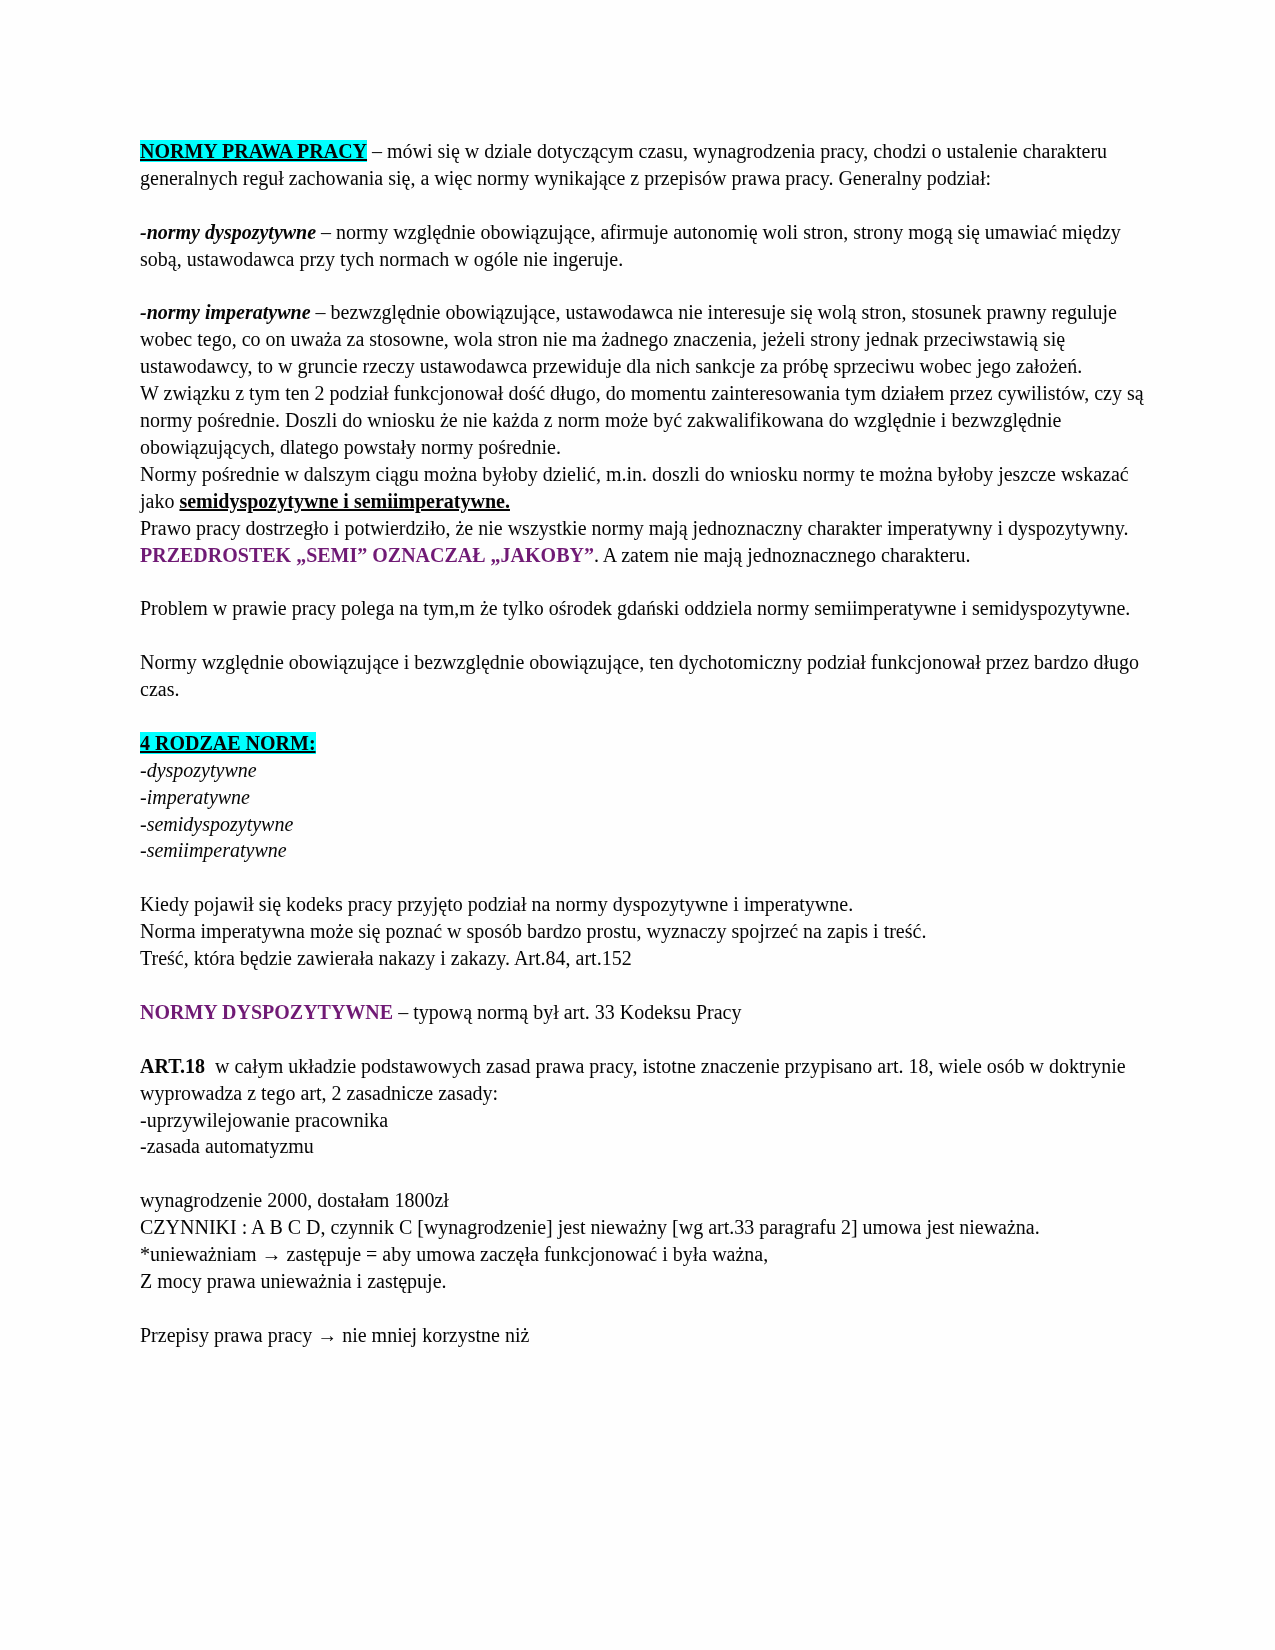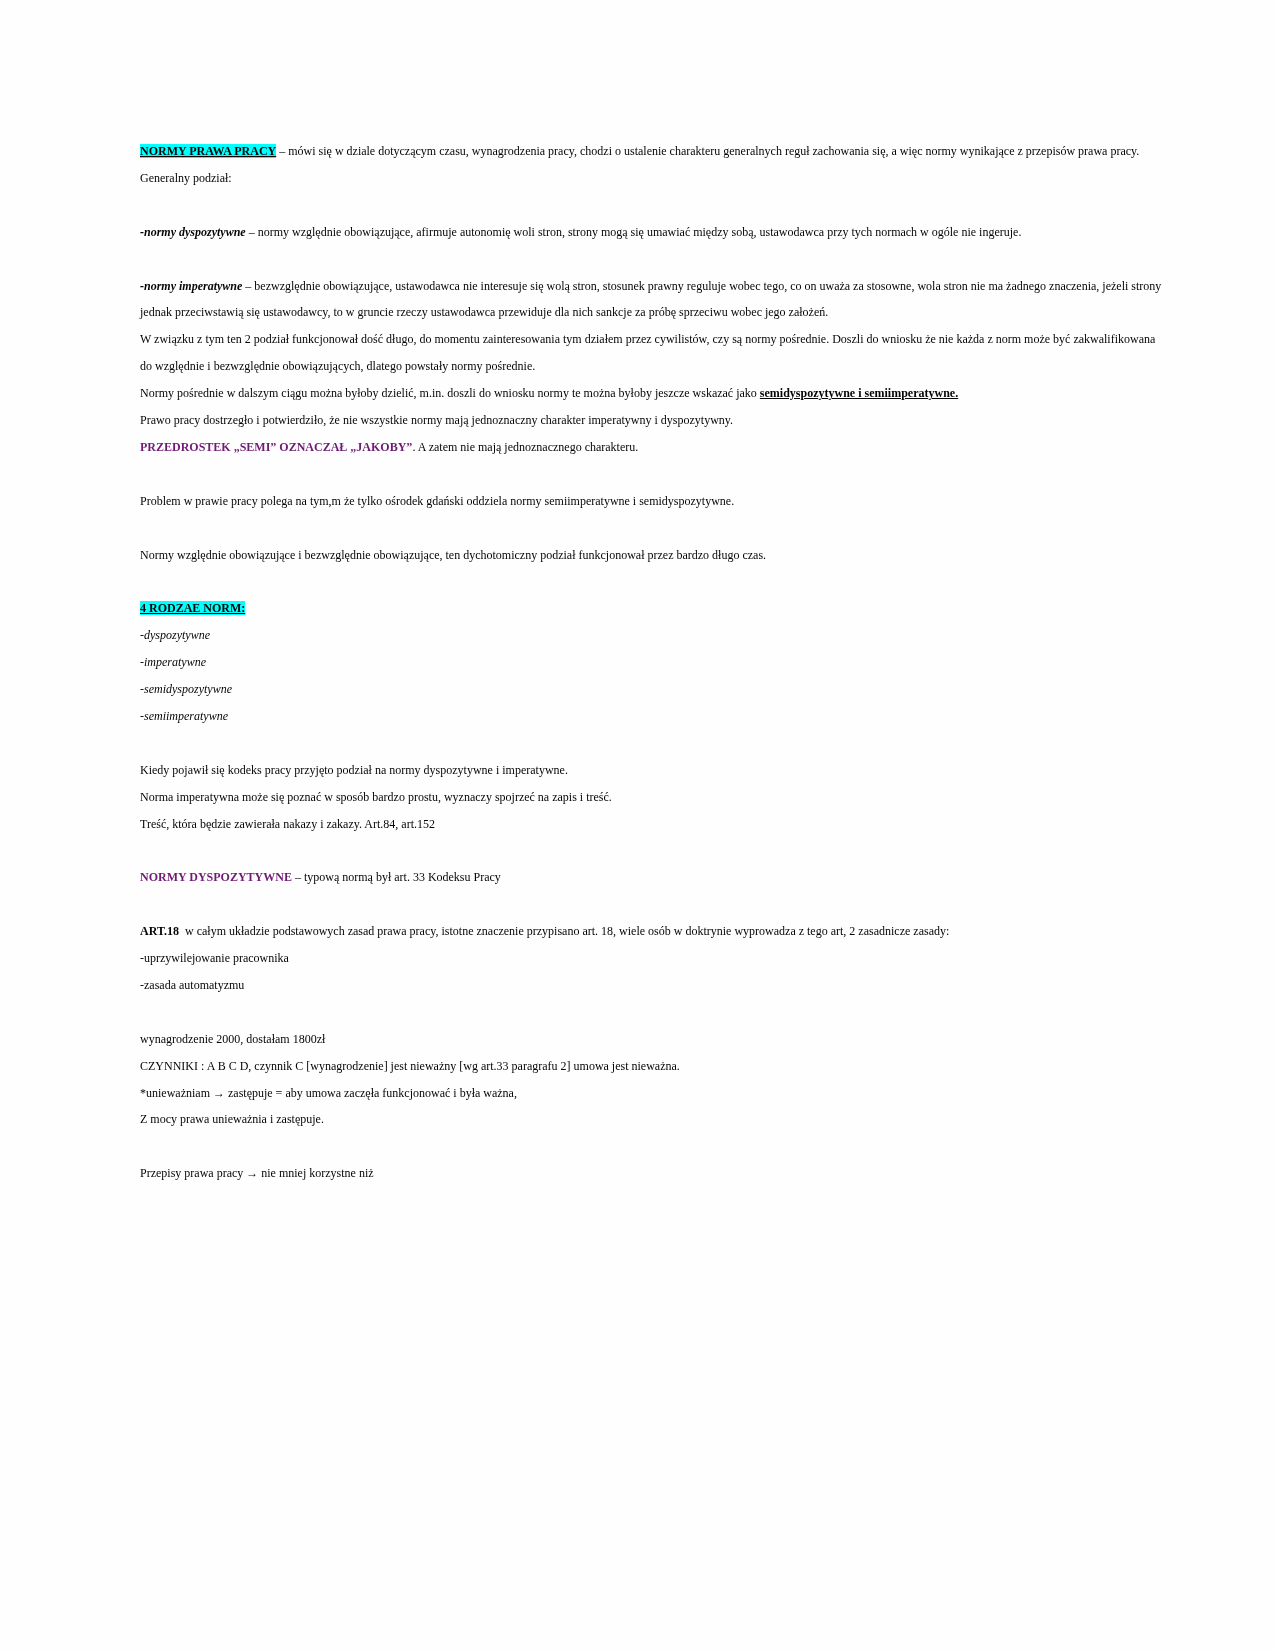--- a/index.html
+++ b/index.html
@@ -13,21 +13,21 @@
     height: 1650px;
     background: #fefefe;
     overflow: hidden;
   }
   .content {
     position: absolute;
     left: 140px;
     top: 138px;
     width: 1022px;
     font-family: "Liberation Serif", serif;
-    font-size: 12px;
+    font-size: 20px;
     line-height: 26.9px;
     color: #050505;
     white-space: pre-wrap;
   }
   .para { min-height: 26.9px; }
   .run { }
   .b  { font-weight: bold; }
   .i  { font-style: italic; margin-top: 12px; }
   .u  { text-decoration: underline; }
   .hl { background: #00ffff; }

